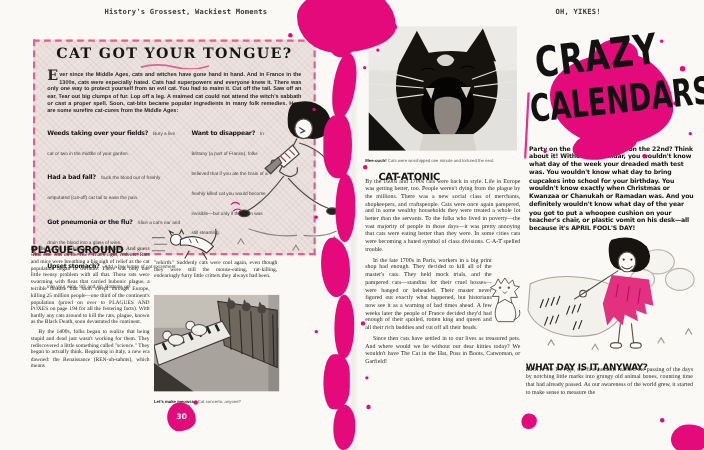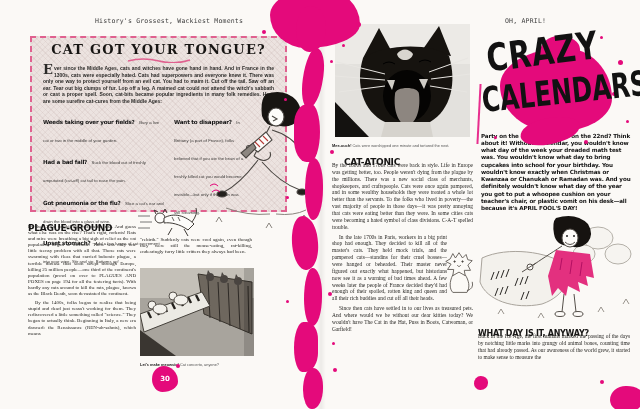--- a/index.html
+++ b/index.html
@@ -1,30 +1,30 @@
 <!DOCTYPE html>
 <html><head>
 <meta charset="utf-8">
 <style>
   html,body{margin:0;padding:0;}
   .spread{position:relative;width:640px;height:409px;background:#fbf9f6;overflow:hidden;
           font-family:"Liberation Sans",sans-serif;}
   .fold{position:absolute;left:316px;top:0;width:10px;height:409px;
         background:linear-gradient(90deg,rgba(0,0,0,0) 0%,rgba(0,0,0,.06) 50%,rgba(0,0,0,0) 100%);}
-  .runhead{position:absolute;top:17px;font-family:"DejaVu Sans Mono",monospace;font-size:6.5px;
-           font-weight:normal;color:#3c3c3c;letter-spacing:.2px;}
+  .runhead{position:absolute;top:7px;font-family:"DejaVu Sans Mono",monospace;font-size:6.5px;
+           font-weight:bold;color:#3c3c3c;letter-spacing:.2px;}
   
   .splat{position:absolute;background:#e40a7b;border-radius:48% 52% 55% 45%/55% 45% 52% 48%;z-index:5;}
   .dot{position:absolute;background:#e40a7b;border-radius:50%;z-index:5;}
   .pgsplat{position:absolute;background:#e40a7b;border-radius:45% 55% 60% 40%/50% 60% 40% 50%;
            display:flex;align-items:center;justify-content:center;color:#fff;
            font:bold 7px "DejaVu Sans",sans-serif;z-index:6;}
   .drip{position:absolute;background:#e40a7b;z-index:5;opacity:.85;}
   
-  .cat-box{position:absolute;left:30px;top:36px;width:257px;height:176px;box-sizing:border-box;
+  .cat-box{position:absolute;left:30px;top:36px;width:257px;height:196px;box-sizing:border-box;
            border:2px dashed #e0618f;background-color:#ece3e0;z-index:1;padding:4px 9px 5px;
            background-image:repeating-linear-gradient(45deg,rgba(150,115,115,.10) 0 1px,transparent 1px 4px),
                             repeating-linear-gradient(-45deg,rgba(150,115,115,.07) 0 1px,transparent 1px 4px);}
   .cat-box h1{margin:0;text-align:center;font-family:"DejaVu Serif",serif;font-size:13px;
               letter-spacing:1.2px;color:#171513;font-weight:bold;}
   .squig{display:block;margin:0 auto 2px;}
   .intro{font-size:5px;line-height:1.32;font-weight:bold;color:#2b2a28;margin:2px 2px 5px;text-align:justify;}
   .dropcap{float:left;font-family:"DejaVu Serif",serif;font-size:13px;line-height:10px;margin-right:1px;font-weight:bold;}
   .cures{display:flex;gap:9px;margin:0 2px;}
   .c1{width:122px;}.c2{width:70px;}
@@ -51,21 +51,21 @@
   .crazy2{left:480px;top:80px;font-size:30px;transform:rotate(-6deg) scale(.82,1.15);}
   .crazy-intro{position:absolute;left:481px;top:127px;width:152px;font-family:"DejaVu Sans",sans-serif;
                font-weight:bold;font-size:5.6px;line-height:1.3;color:#131313;letter-spacing:-.1px;z-index:3;}
 </style>
 </head>
 <body>
 
 <div class="spread">
 
   <div class="runhead" style="left:95px">History's Grossest, Wackiest Moments</div>
-  <div class="runhead" style="left:505px">OH, APRIL!</div>
+  <div class="runhead" style="left:505px">OH, YIKES!</div>
 
   <div class="fold"></div>
 
   <section class="cat-box">
     <h1>CAT GOT YOUR TONGUE?</h1>
     <svg class="squig" width="64" height="6" viewBox="0 0 64 6">
       <path d="M1,4 Q16,0 32,4 T63,3" stroke="#e0618f" stroke-width="1.6" fill="none"></path>
     </svg>
     <p class="intro"><span class="dropcap">E</span><span>ver since the Middle Ages, cats and witches have gone hand in hand. And in France in the 1300s, cats were especially hated. Cats had superpowers and everyone knew it. There was only one way to protect yourself from an evil cat. You had to maim it. Cut off the tail. Saw off an ear. Tear out big clumps of fur. Lop off a leg. A maimed cat could not attend the witch's sabbath or cast a proper spell. Soon, cat-bits became popular ingredients in many folk remedies. Here are some surefire cat-cures from the Middle Ages:</span></p>
     <div class="cures">

